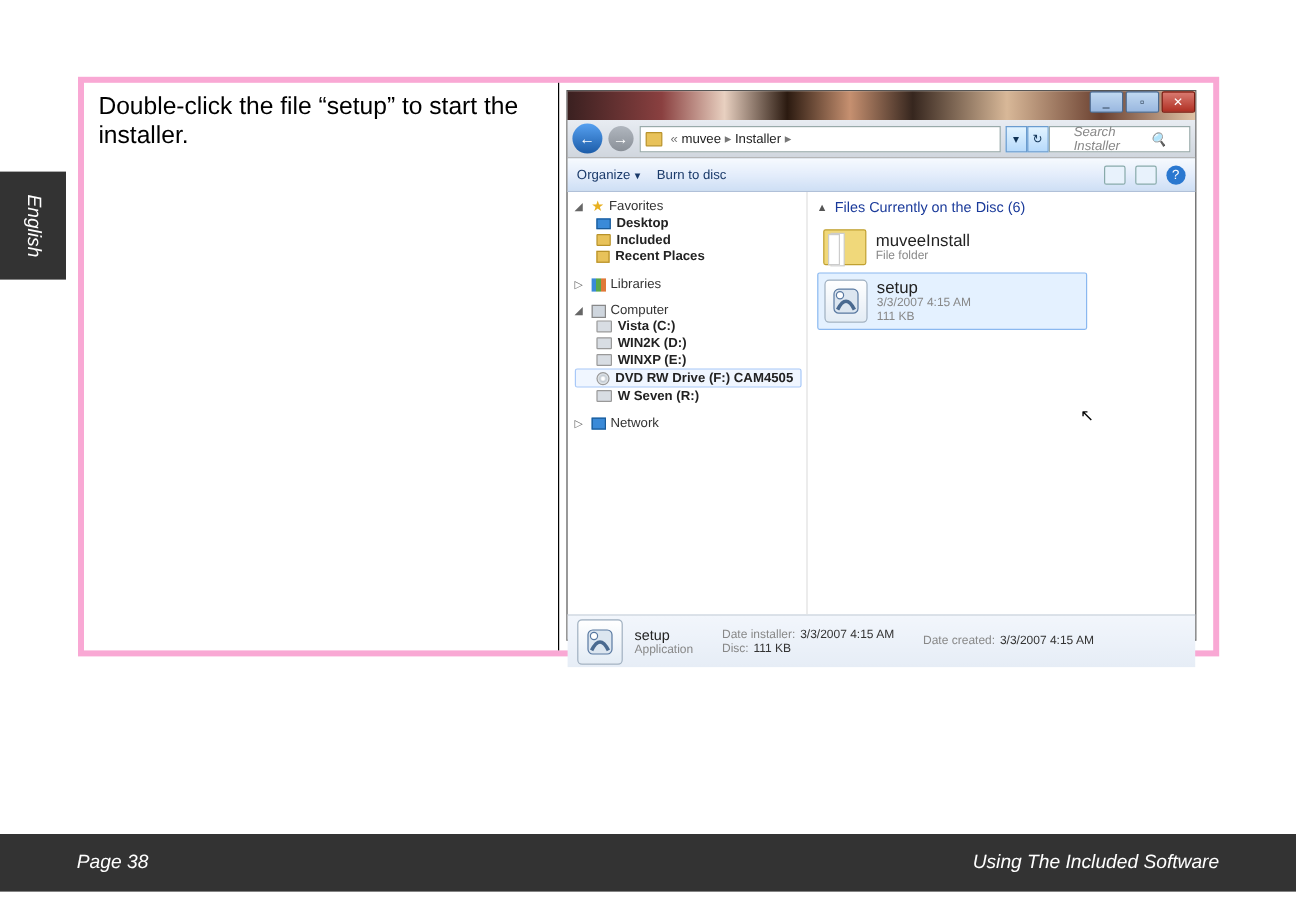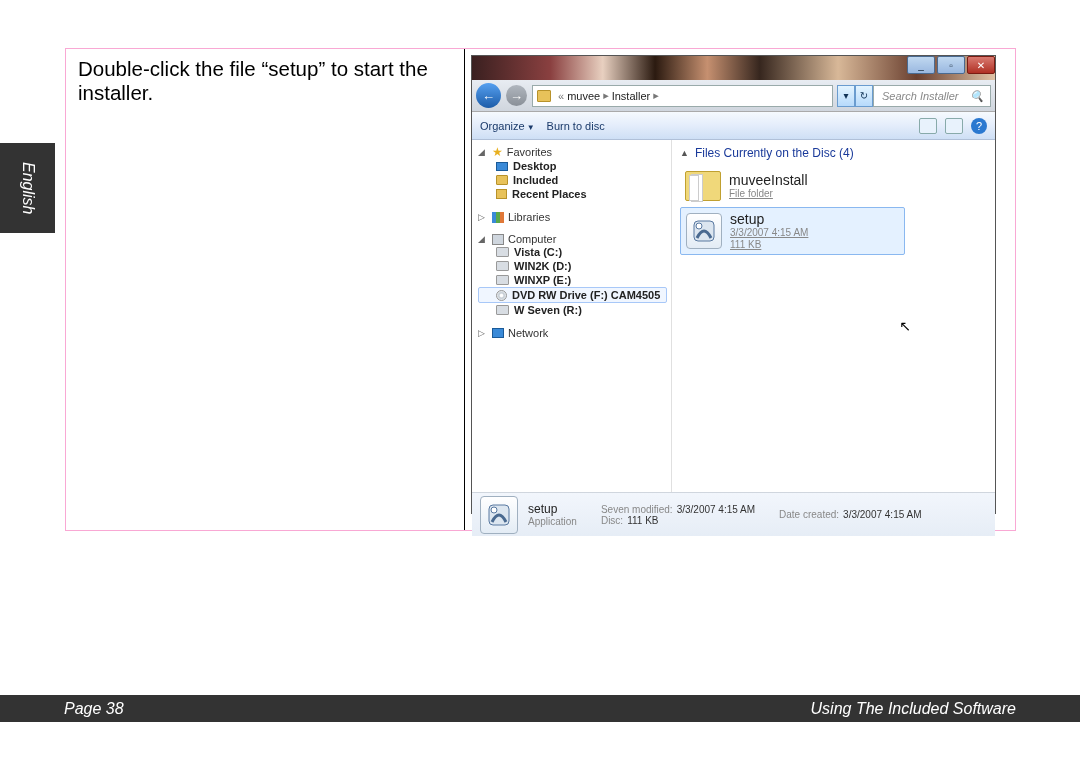--- a/index.html
+++ b/index.html
@@ -12,23 +12,23 @@
   .lang-tab {
     position: absolute;
     left: 0; top: 143px;
     width: 55px; height: 90px;
     background: #333; color: #fff;
     display: flex; align-items: center; justify-content: center;
   }
   .lang-tab span { writing-mode: vertical-rl; font-style: italic; font-size: 16px; }
   .instruction-table {
     position: absolute;
-    left: 65px; top: 48px;
+    left: 65px; top: 64px;
     width: 951px; height: 483px;
-    border: 1px solid #f9a8d4;
+    border: 5px solid #f9a8d4;
     border-collapse: collapse;
     display: flex;
   }
   .left-cell {
     width: 399px; border-right: 1px solid #000;
     padding: 8px 12px;
     font-size: 20.5px;
   }
   .right-cell { width: 550px; padding: 6px 6px 0 6px; position: relative; }
   .explorer {
@@ -72,21 +72,21 @@
   .address {
     flex:1; height:22px; background:#fff; border:1px solid #9aa;
     margin:0 4px; display:flex; align-items:center; padding:0 4px;
     font-size:11px;
   }
   .address .folder-ic { width:14px; height:12px; background:#e8c25a; border:1px solid #b8922a; margin-right:4px; border-radius:1px;}
   .address .sep { color:#777; margin:0 3px; }
   .address-btn { width:18px; height:22px; background:linear-gradient(#e3f4ff,#b7dafb); border:1px solid #6a9ccf; display:flex; align-items:center; justify-content:center; color:#135; font-size:10px;}
   .search {
     width:118px; height:22px; background:#fff; border:1px solid #9aa;
-    margin-right:4px; display:flex; align-items:center; padding:0 8px;
+    margin-right:4px; display:flex; align-items:center; padding:0 20px;
     color:#888; font-style:italic;
   }
   .search .mag { width:12px; height:12px; margin-left:auto; color:#4a6a90;}
   .toolbar {
     height:28px;
     background:linear-gradient(#f6fafe,#e4edfb 50%,#cedff5);
     border-bottom:1px solid #b0c0d8;
     display:flex; align-items:center;
     padding:0 8px; font-size:11px; color:#1a3a6a;
   }
@@ -114,35 +114,35 @@
   .content { flex:1; padding:6px 8px; position:relative;}
   .content .header { font-size:12px; color:#1a3a9a; display:flex; align-items:center; gap:6px; margin-bottom:8px;}
   .content .header .tri { color:#555; font-size:9px;}
   .file-row { display:flex; align-items:center; gap:8px; padding:3px 5px; margin-bottom:3px; width:225px;}
   .file-row.sel { background:#e4f1ff; border:1px solid #8ab8f0; border-radius:2px;}
   .file-ic-folder { width:36px; height:30px; background:#f0d87a; border:1px solid #c0a030; border-radius:2px; position:relative;}
   .file-ic-folder::before{content:"";position:absolute;left:3px;top:3px;width:8px;height:24px;background:#fff;border:1px solid #ccc;box-shadow:3px 0 0 #fff,3px 0 0 1px #ccc;}
   .file-ic-setup { width:36px; height:36px; border:1px solid #a0b0c0; border-radius:4px; background:linear-gradient(#fff,#e3ecf5); display:flex; align-items:center; justify-content:center;}
   .file-ic-setup svg{width:26px;height:26px;}
   .file-meta .name{font-size:14px;color:#222;}
-  .file-meta .sub{font-size:10px;color:#888;line-height:12px;text-decoration:underline;}
+  .file-meta .sub{font-size:10px;color:#888;line-height:12px;}
   .cursor { position:absolute; right:-7px; top:110px; font-size:14px; color:#000;}
   .details-pane {
     height:44px; border-top:1px solid #d0d6de;
     background:linear-gradient(#f2f6fc,#e6edf6);
     display:flex; align-items:center; padding:4px 8px; gap:10px;
   }
   .details-pane .big-ic{width:38px;height:38px;}
   .detail-col .nm{font-size:12px;}
   .detail-col .tp{font-size:10px;color:#888;}
   .detail-kv{font-size:10px;color:#888;display:flex;gap:4px;margin-left:14px;}
   .detail-kv .v{color:#333;}
   .footer-band {
     position:absolute; left:0; top:695px;
-    width:1080px; height:27px;
+    width:1080px; height:48px;
     background:#333; color:#fff;
     display:flex; align-items:center;
     padding:0 64px; font-style:italic; font-size:16px;
     font-family:"Century Gothic",sans-serif;
   }
   .footer-band .rt{margin-left:auto;}
 </style>
 </head>
 <body>
 
@@ -248,21 +248,21 @@
             <div class="head">
                 <span class="collapse">▷</span>
                 <span class="ic-net"></span>
                 <span>Network</span>
               </div>
           </div>
         </div>
         <div class="content">
           <div class="header">
               <span class="tri">▲</span>
-              <span>Files Currently on the Disc (4)</span>
+              <span>Files Currently on the Disc (6)</span>
             </div>
           <div class="file-row">
             <div class="file-ic-folder"></div>
             <div class="file-meta">
               <div class="name">muveeInstall</div>
               <div class="sub">File folder</div>
             </div>
           </div>
           <div class="file-row sel" style="position:relative;">
             <div class="file-ic-setup">
@@ -288,21 +288,21 @@
               <path d="M6 20 Q13 6 20 20" stroke="#4a6a90" stroke-width="3" fill="none"></path>
               <circle cx="8" cy="8" r="3" fill="#fff" stroke="#5878a0"></circle>
             </svg>
         </div>
         <div class="detail-col">
           <div class="nm">setup</div>
           <div class="tp">Application</div>
         </div>
         <div>
           <div class="detail-kv">
-              <span>Seven modified:</span>
+              <span>Date installer:</span>
               <span class="v">3/3/2007 4:15 AM</span>
             </div>
           <div class="detail-kv">
               <span>Disc:</span>
               <span class="v">111 KB</span>
             </div>
         </div>
         <div>
           <div class="detail-kv">
               <span>Date created:</span>

